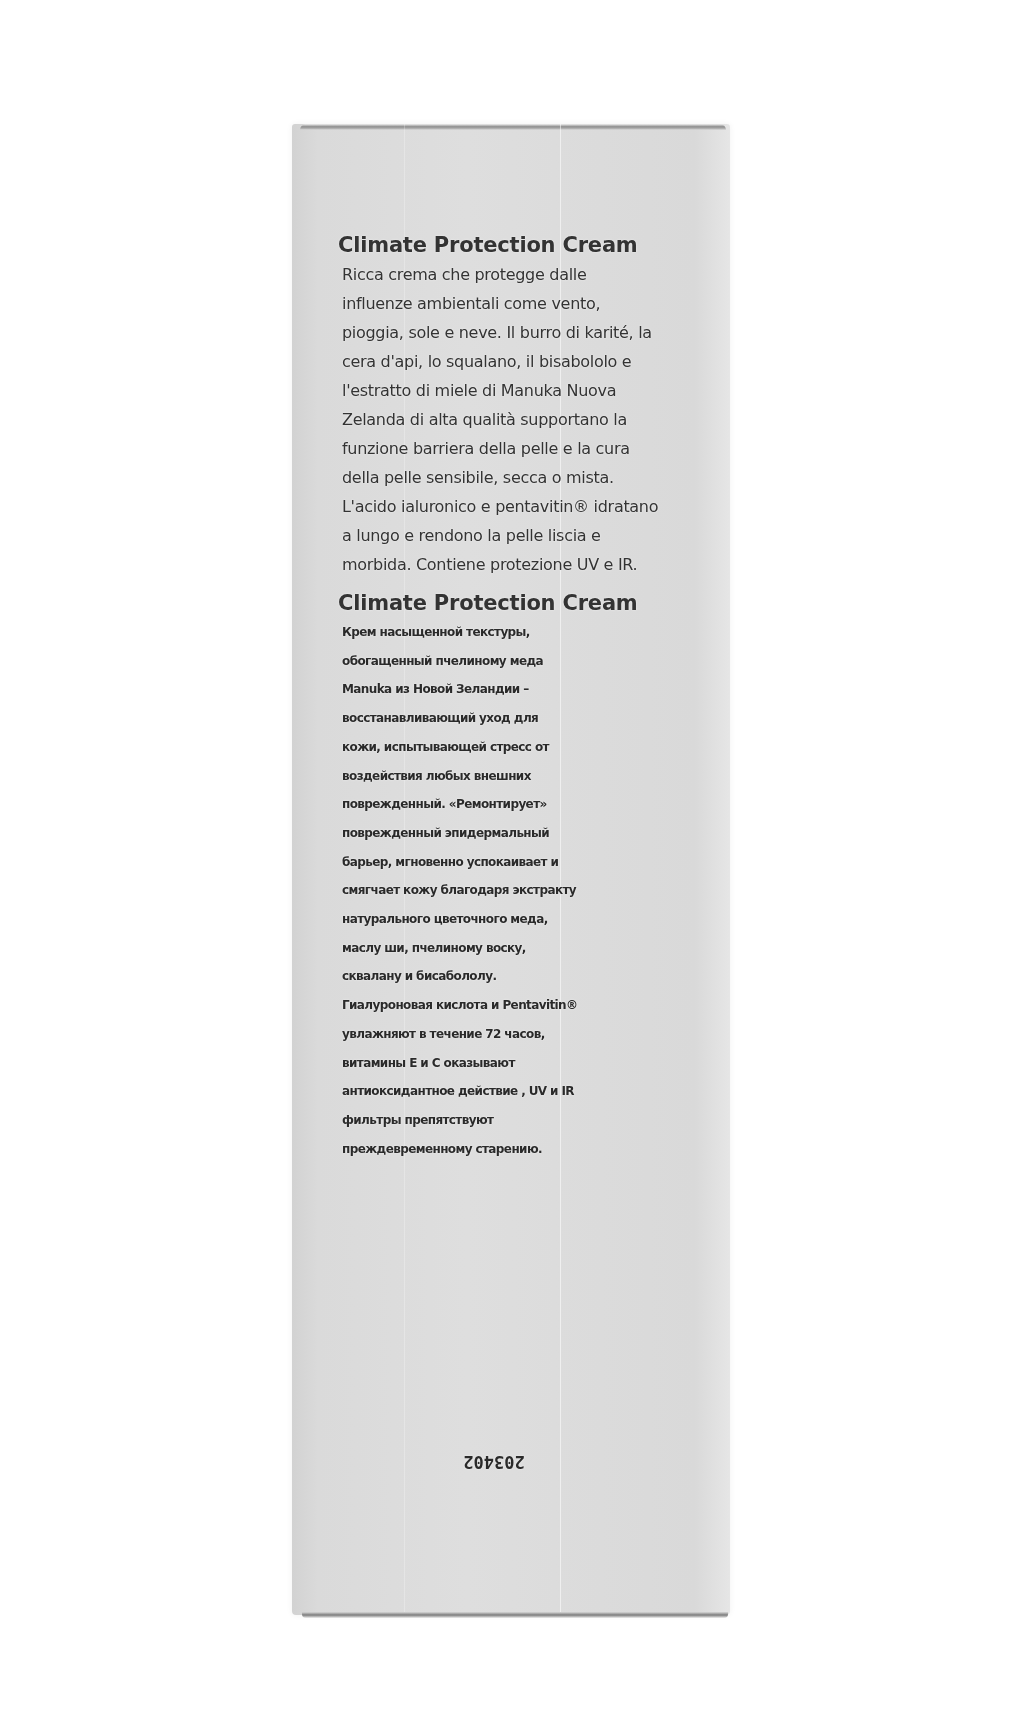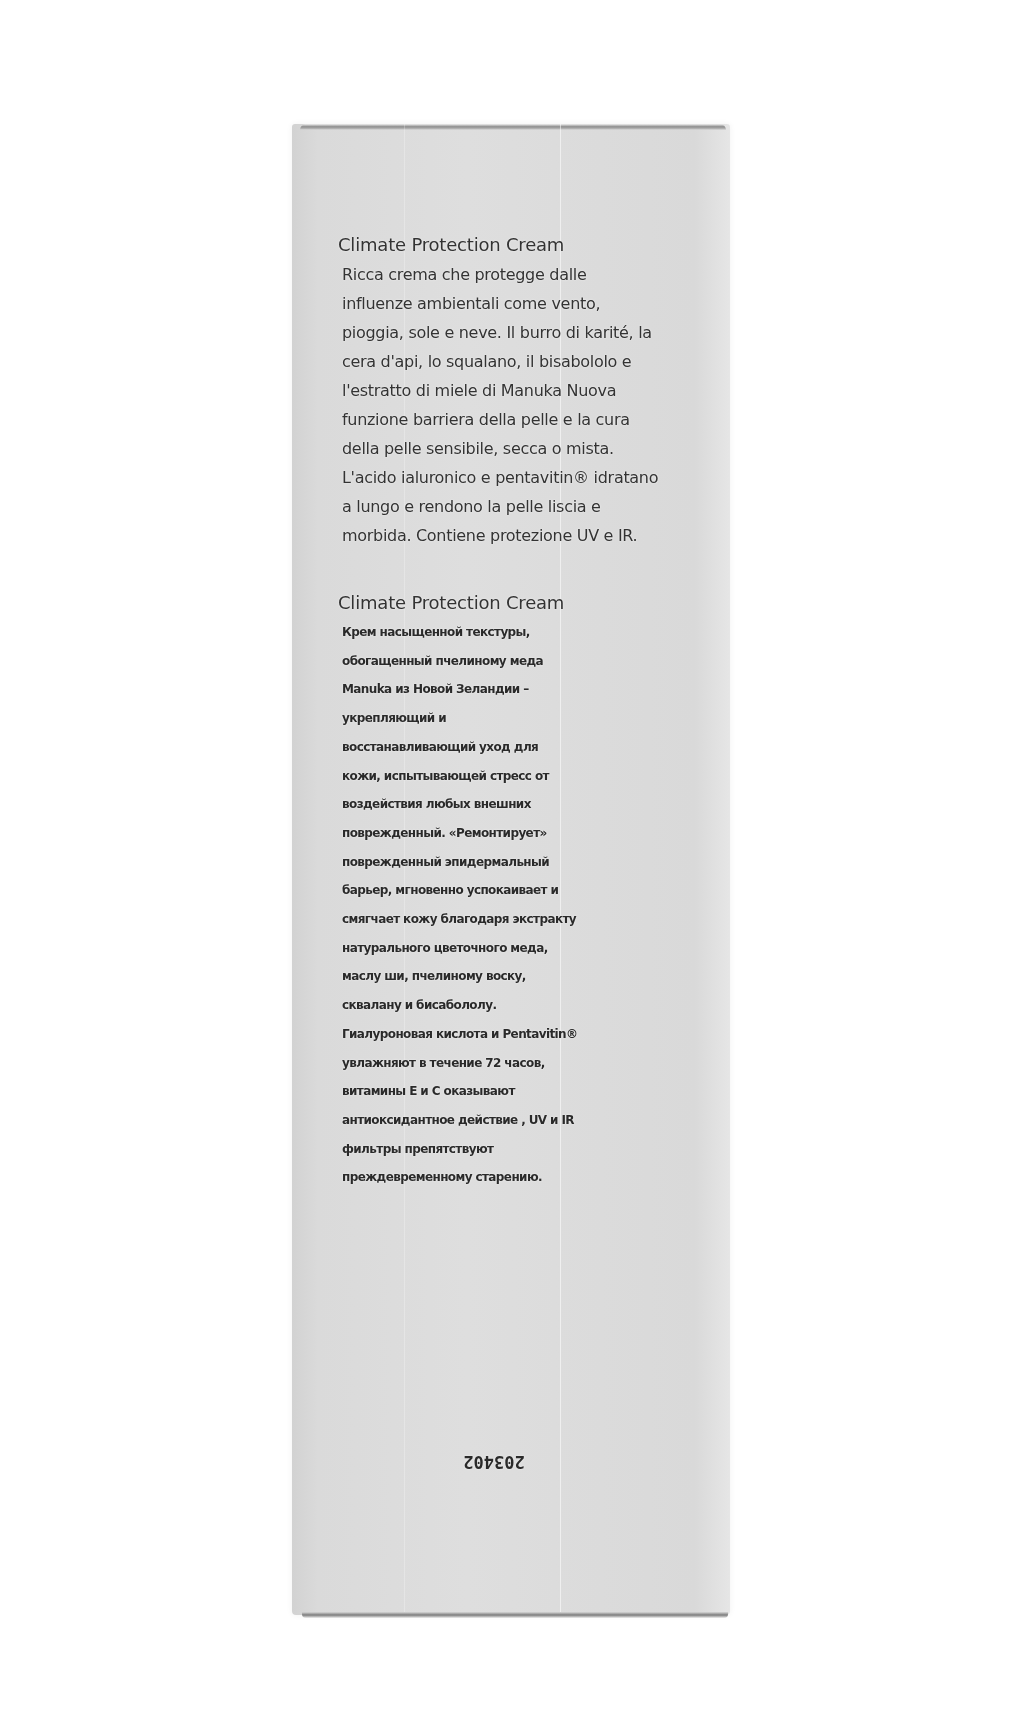--- a/index.html
+++ b/index.html
@@ -38,26 +38,27 @@
     }
     .text-block {
       position: absolute;
       left: 46px; width: 380px;
       color: #2b2b2b;
     }
     .it-block { top: 110px; }
     .ru-block { top: 468px; }
     .product-title {
       font-family: "DejaVu Sans", sans-serif;
-      font-size: 18px;
+      font-size: 21px;
       line-height: 22px;
       margin: 0 0 6px 0;
       letter-spacing: -0.2px;
       color: #333333;
       text-shadow: 0 0 2px #f4f4f4;
+      font-weight: bold;
     }
     .it-body p, .ru-body p {
       margin: 4px;
       white-space: nowrap;
       text-shadow: 0 0 2px #f4f4f4;
     }
     .it-body p {
       font-size: 16px;
       line-height: 25px;
       letter-spacing: -0.3px;
@@ -92,35 +93,35 @@
   <div class="seam"></div>
 
   <div class="text-block it-block">
     <div class="product-title">Climate Protection Cream</div>
     <div class="it-body">
       <p>Ricca crema che protegge dalle</p>
       <p>influenze ambientali come vento,</p>
       <p>pioggia, sole e neve. Il burro di karité, la</p>
       <p>cera d'api, lo squalano, il bisabololo e</p>
       <p>l'estratto di miele di Manuka Nuova</p>
+      <p>Zelanda di alta qualità supportano la</p>
       <p>funzione barriera della pelle e la cura</p>
       <p>della pelle sensibile, secca o mista.</p>
       <p>L'acido ialuronico e pentavitin® idratano</p>
       <p>a lungo e rendono la pelle liscia e</p>
       <p>morbida. Contiene protezione UV e IR.</p>
     </div>
   </div>
 
   <div class="text-block ru-block">
     <div class="product-title">Climate Protection Cream</div>
     <div class="ru-body">
       <p>Крем насыщенной текстуры,</p>
       <p>обогащенный пчелиному меда</p>
       <p>Manuka из Новой Зеландии –</p>
-      <p>укрепляющий и</p>
       <p>восстанавливающий уход для</p>
       <p>кожи, испытывающей стресс от</p>
       <p>воздействия любых внешних</p>
       <p>поврежденный. «Ремонтирует»</p>
       <p>поврежденный эпидермальный</p>
       <p>барьер, мгновенно успокаивает и</p>
       <p>смягчает кожу благодаря экстракту</p>
       <p>натурального цветочного меда,</p>
       <p>маслу ши, пчелиному воску,</p>
       <p>сквалану и бисабололу.</p>

